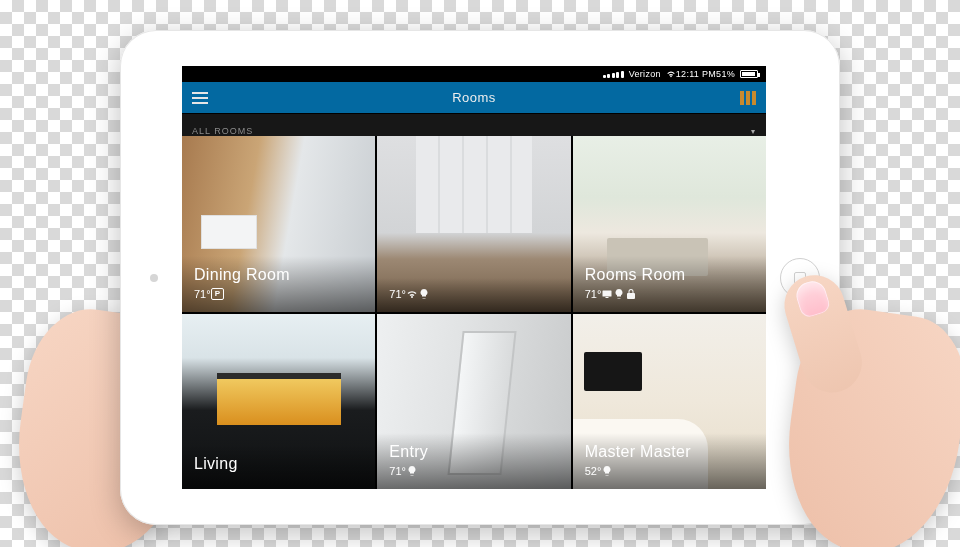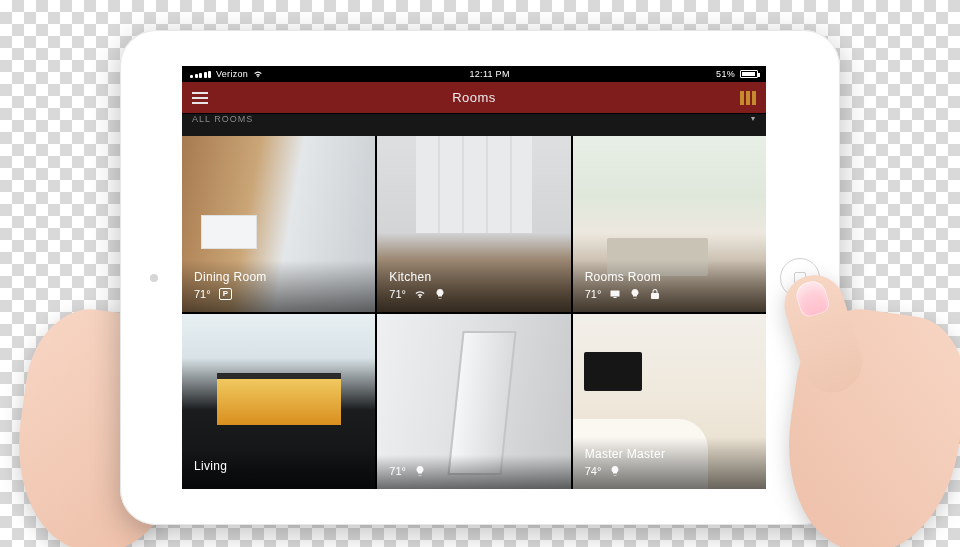--- a/index.html
+++ b/index.html
@@ -31,66 +31,66 @@
   }
   .home-btn .sq { width: 12px; height: 12px; border: 1.5px solid #d0d0d0; border-radius: 2px; }
   .camera { position: absolute; left: 30px; top: 50%; transform: translateY(-50%); width: 8px; height: 8px; border-radius: 50%; background: #d6d6d6; }
 
   .screen {
     position: absolute; top: 36px; bottom: 36px; left: 62px; right: 74px;
     background: #0b0b0b; overflow: hidden;
   }
   .statusbar {
     height: 16px; color: #fff; font-size: 9px; letter-spacing: .3px;
-    display:flex; align-items:center; justify-content:space-between;
+    display:flex; align-items:center; justify-content:flex-end;
     padding: 0 8px; background: #000;
   }
   .statusbar .dots { display:flex; gap:1.5px; align-items:flex-end; height:8px;}
   .statusbar .dots span{ width:3px; background:#fff; border-radius:1px;}
   .statusbar .dots span:nth-child(1){height:3px}
   .statusbar .dots span:nth-child(2){height:4px}
   .statusbar .dots span:nth-child(3){height:5px}
   .statusbar .dots span:nth-child(4){height:6px}
   .statusbar .dots span:nth-child(5){height:7px}
   .statusbar .left, .statusbar .right { display:flex; gap:5px; align-items:center; }
   .wifi-ic { width:10px;height:10px; }
   .batt { display:flex; align-items:center; gap:2px;}
   .batt .shell{width:18px;height:8px;border:1px solid #fff;border-radius:1px;position:relative;}
   .batt .shell::after{content:"";position:absolute;right:-3px;top:2px;width:2px;height:4px;background:#fff;}
   .batt .fill{position:absolute;left:1px;top:1px;bottom:1px;width:82%;background:#fff;}
 
   .navbar {
-    height: 32px; background:#7f1d1d; color:#eee; display:flex; align-items:center; justify-content:space-between;
+    height: 32px; background:#0369a1; color:#eee; display:flex; align-items:center; justify-content:space-between;
     padding: 0 10px; border-bottom:1px solid #000;
   }
   .hamb { width:16px; display:flex; flex-direction:column; gap:3px;}
   .hamb span{height:2px;background:#e6e6e6;}
   .nav-title{font-size:13px; font-weight:300; letter-spacing:.5px;}
   .layout-ic{ color:#c78a2e; }
   .layout-ic svg{display:block}
 
   .filterbar{
     height:22px; background:#171717; color:#8b8b8b; font-size:9px; letter-spacing:1px;
-    display:flex; align-items:flex-start; justify-content:space-between; padding:0 10px;
+    display:flex; align-items:flex-end; justify-content:space-between; padding:0 10px;
   }
   .filterbar .chev{font-size:8px;color:#aaa}
 
   .grid{
     display:grid; grid-template-columns:repeat(3,1fr); gap:2px; background:#000;
     height: calc(100% - 16px - 32px - 22px); overflow:hidden;
   }
   .tile{ position:relative; overflow:hidden; }
   .tile .img{position:absolute; inset:0;}
   .tile .overlay{
     position:absolute; left:0; right:0; bottom:0; padding:10px 12px 12px;
     background:linear-gradient(to top, rgba(0,0,0,.55), rgba(0,0,0,0));
     color:#fff;
   }
-  .room-name{font-size:12px; font-weight:300; letter-spacing:.3px; margin-bottom:4px;}
-  .meta{display:flex; align-items:center; gap:8px; font-size:11px;text-align:center;}
+  .room-name{font-size:16px; font-weight:300; letter-spacing:.3px; margin-bottom:4px;}
+  .meta{display:flex; align-items:center; gap:0; font-size:11px;text-align:center;}
   .meta .ic{width:12px;height:12px;color:#fff;opacity:.95}
   .meta .ic svg{width:100%;height:100%;display:block}
   .pbadge{border:1px solid #fff;border-radius:2px;font-size:8px;font-weight:700;line-height:1;padding:1px 3px;}
 
   
   .img-dining{background:linear-gradient(100deg,#a77a4f 0%, #caa576 35%, #e4e7e9 55%, #c7ccd0 100%);}
   .img-dining::after{content:"";position:absolute;left:10%;top:45%;width:28%;height:18%;background:#f3f4f5;border:1px solid #e0e0e0;} 
   .img-kitchen{background:linear-gradient(#dedfe1 0%, #d2d4d6 55%, #9c8873 70%, #6f5a44 100%);}
   .img-kitchen::before{content:"";position:absolute;left:20%;top:0;width:60%;height:55%;background:repeating-linear-gradient(90deg,#e9eaec 0 22px,#dadcde 22px 24px);} 
   .img-living{background:linear-gradient(#e8efe6 0%, #dfe7db 35%, #ede8df 55%, #8f7b63 100%);}
@@ -190,21 +190,20 @@
           <div class="meta">
             <span>71°</span>
             <span class="pbadge">P</span>
           </div>
         </div>
       </div>
 
       <div class="tile">
         <div class="img img-kitchen"></div>
         <div class="overlay">
-          <div class="room-name">Kitchen</div>
           <div class="meta">
             <span>71°</span>
             <span class="ic">
                 <svg viewBox="0 0 24 24" fill="currentColor">
                   <path d="M12 20a2 2 0 100-4 2 2 0 000 4zm-5-6a8 8 0 0110 0l-2 2a5 5 0 00-6 0zm-4-4a14 14 0 0118 0l-2 2a11 11 0 00-14 0z"></path>
                 </svg>
               </span>
             <span class="ic">
                 <svg viewBox="0 0 24 24" fill="currentColor">
                   <path d="M9 21h6v-1H9v1zm3-19a7 7 0 00-4 12.7V17h8v-2.3A7 7 0 0012 2z"></path>
@@ -244,37 +243,38 @@
         <div class="img img-patio"></div>
         <div class="overlay">
           <div class="room-name">Living</div>
           <div class="meta"></div>
         </div>
       </div>
 
       <div class="tile">
         <div class="img img-entry"></div>
         <div class="overlay">
+          <div class="room-name">Entry</div>
           <div class="meta">
             <span>71°</span>
             <span class="ic">
                 <svg viewBox="0 0 24 24" fill="currentColor">
                   <path d="M9 21h6v-1H9v1zm3-19a7 7 0 00-4 12.7V17h8v-2.3A7 7 0 0012 2z"></path>
                 </svg>
               </span>
           </div>
         </div>
       </div>
 
       <div class="tile">
         <div class="img img-master"></div>
         <div class="overlay">
           <div class="room-name">Master Master</div>
           <div class="meta">
-            <span>74°</span>
+            <span>52°</span>
             <span class="ic">
                 <svg viewBox="0 0 24 24" fill="currentColor">
                   <path d="M9 21h6v-1H9v1zm3-19a7 7 0 00-4 12.7V17h8v-2.3A7 7 0 0012 2z"></path>
                 </svg>
               </span>
           </div>
         </div>
       </div>
 
     </div>

